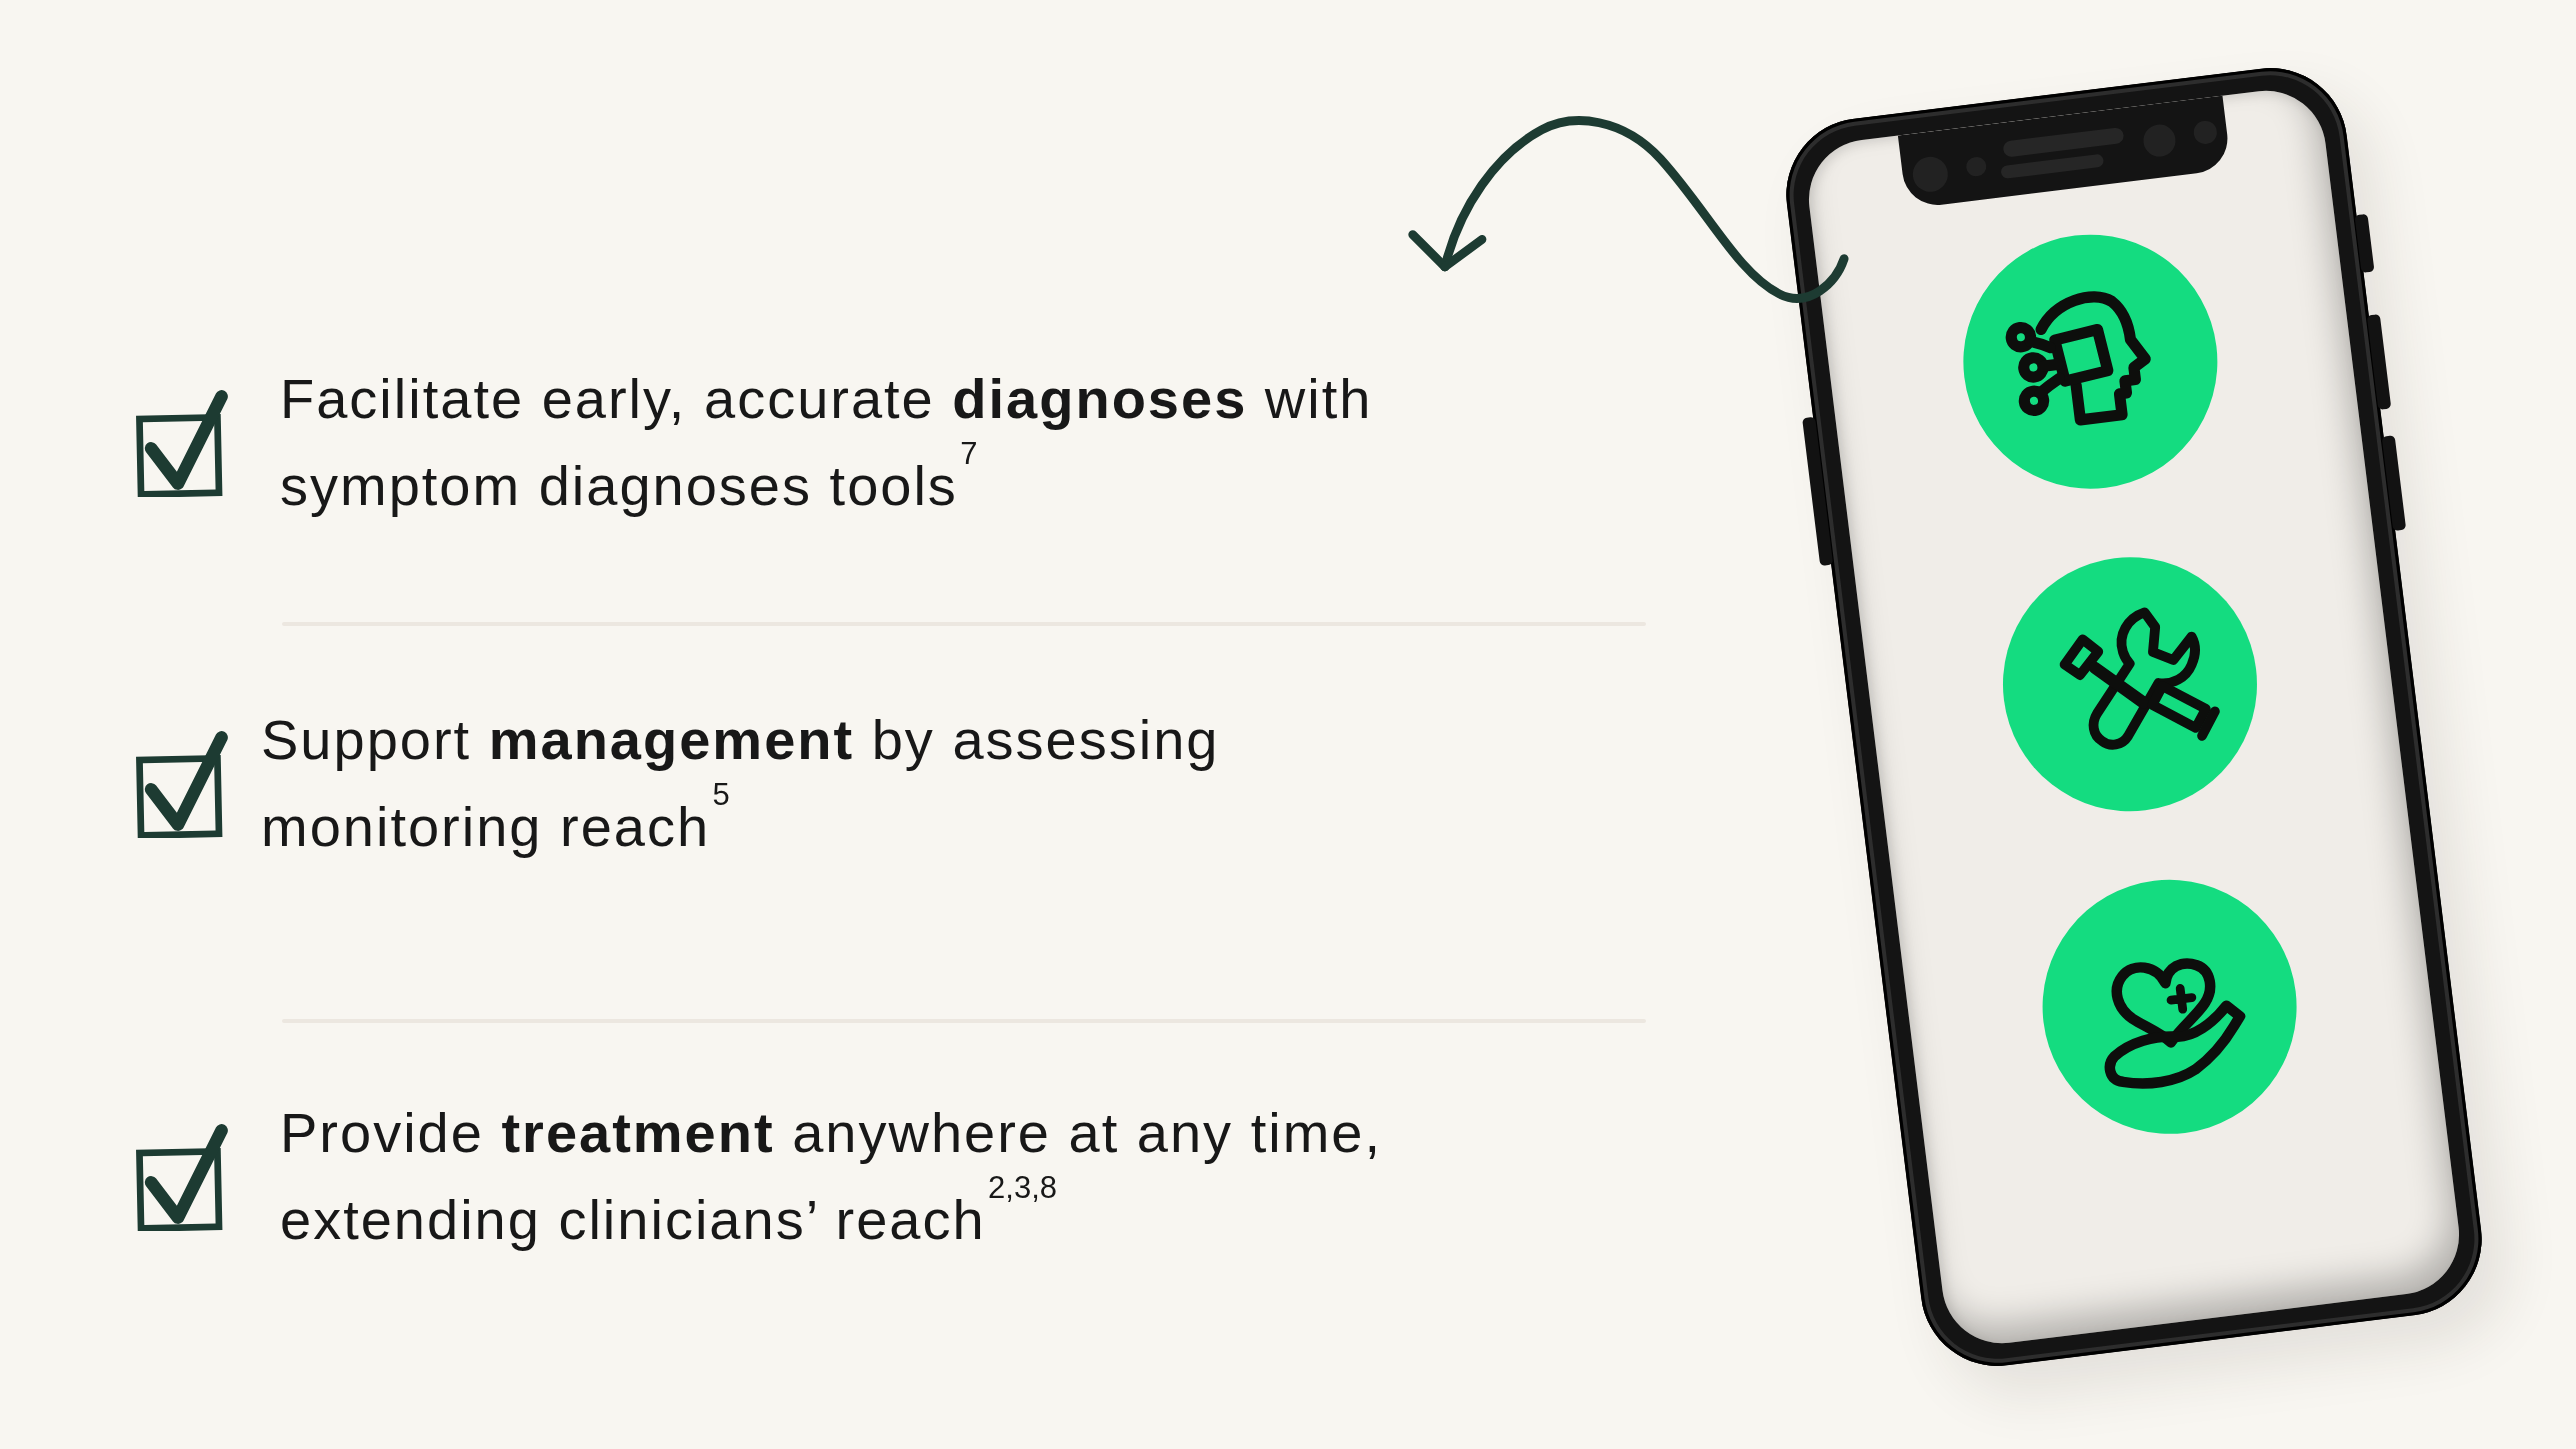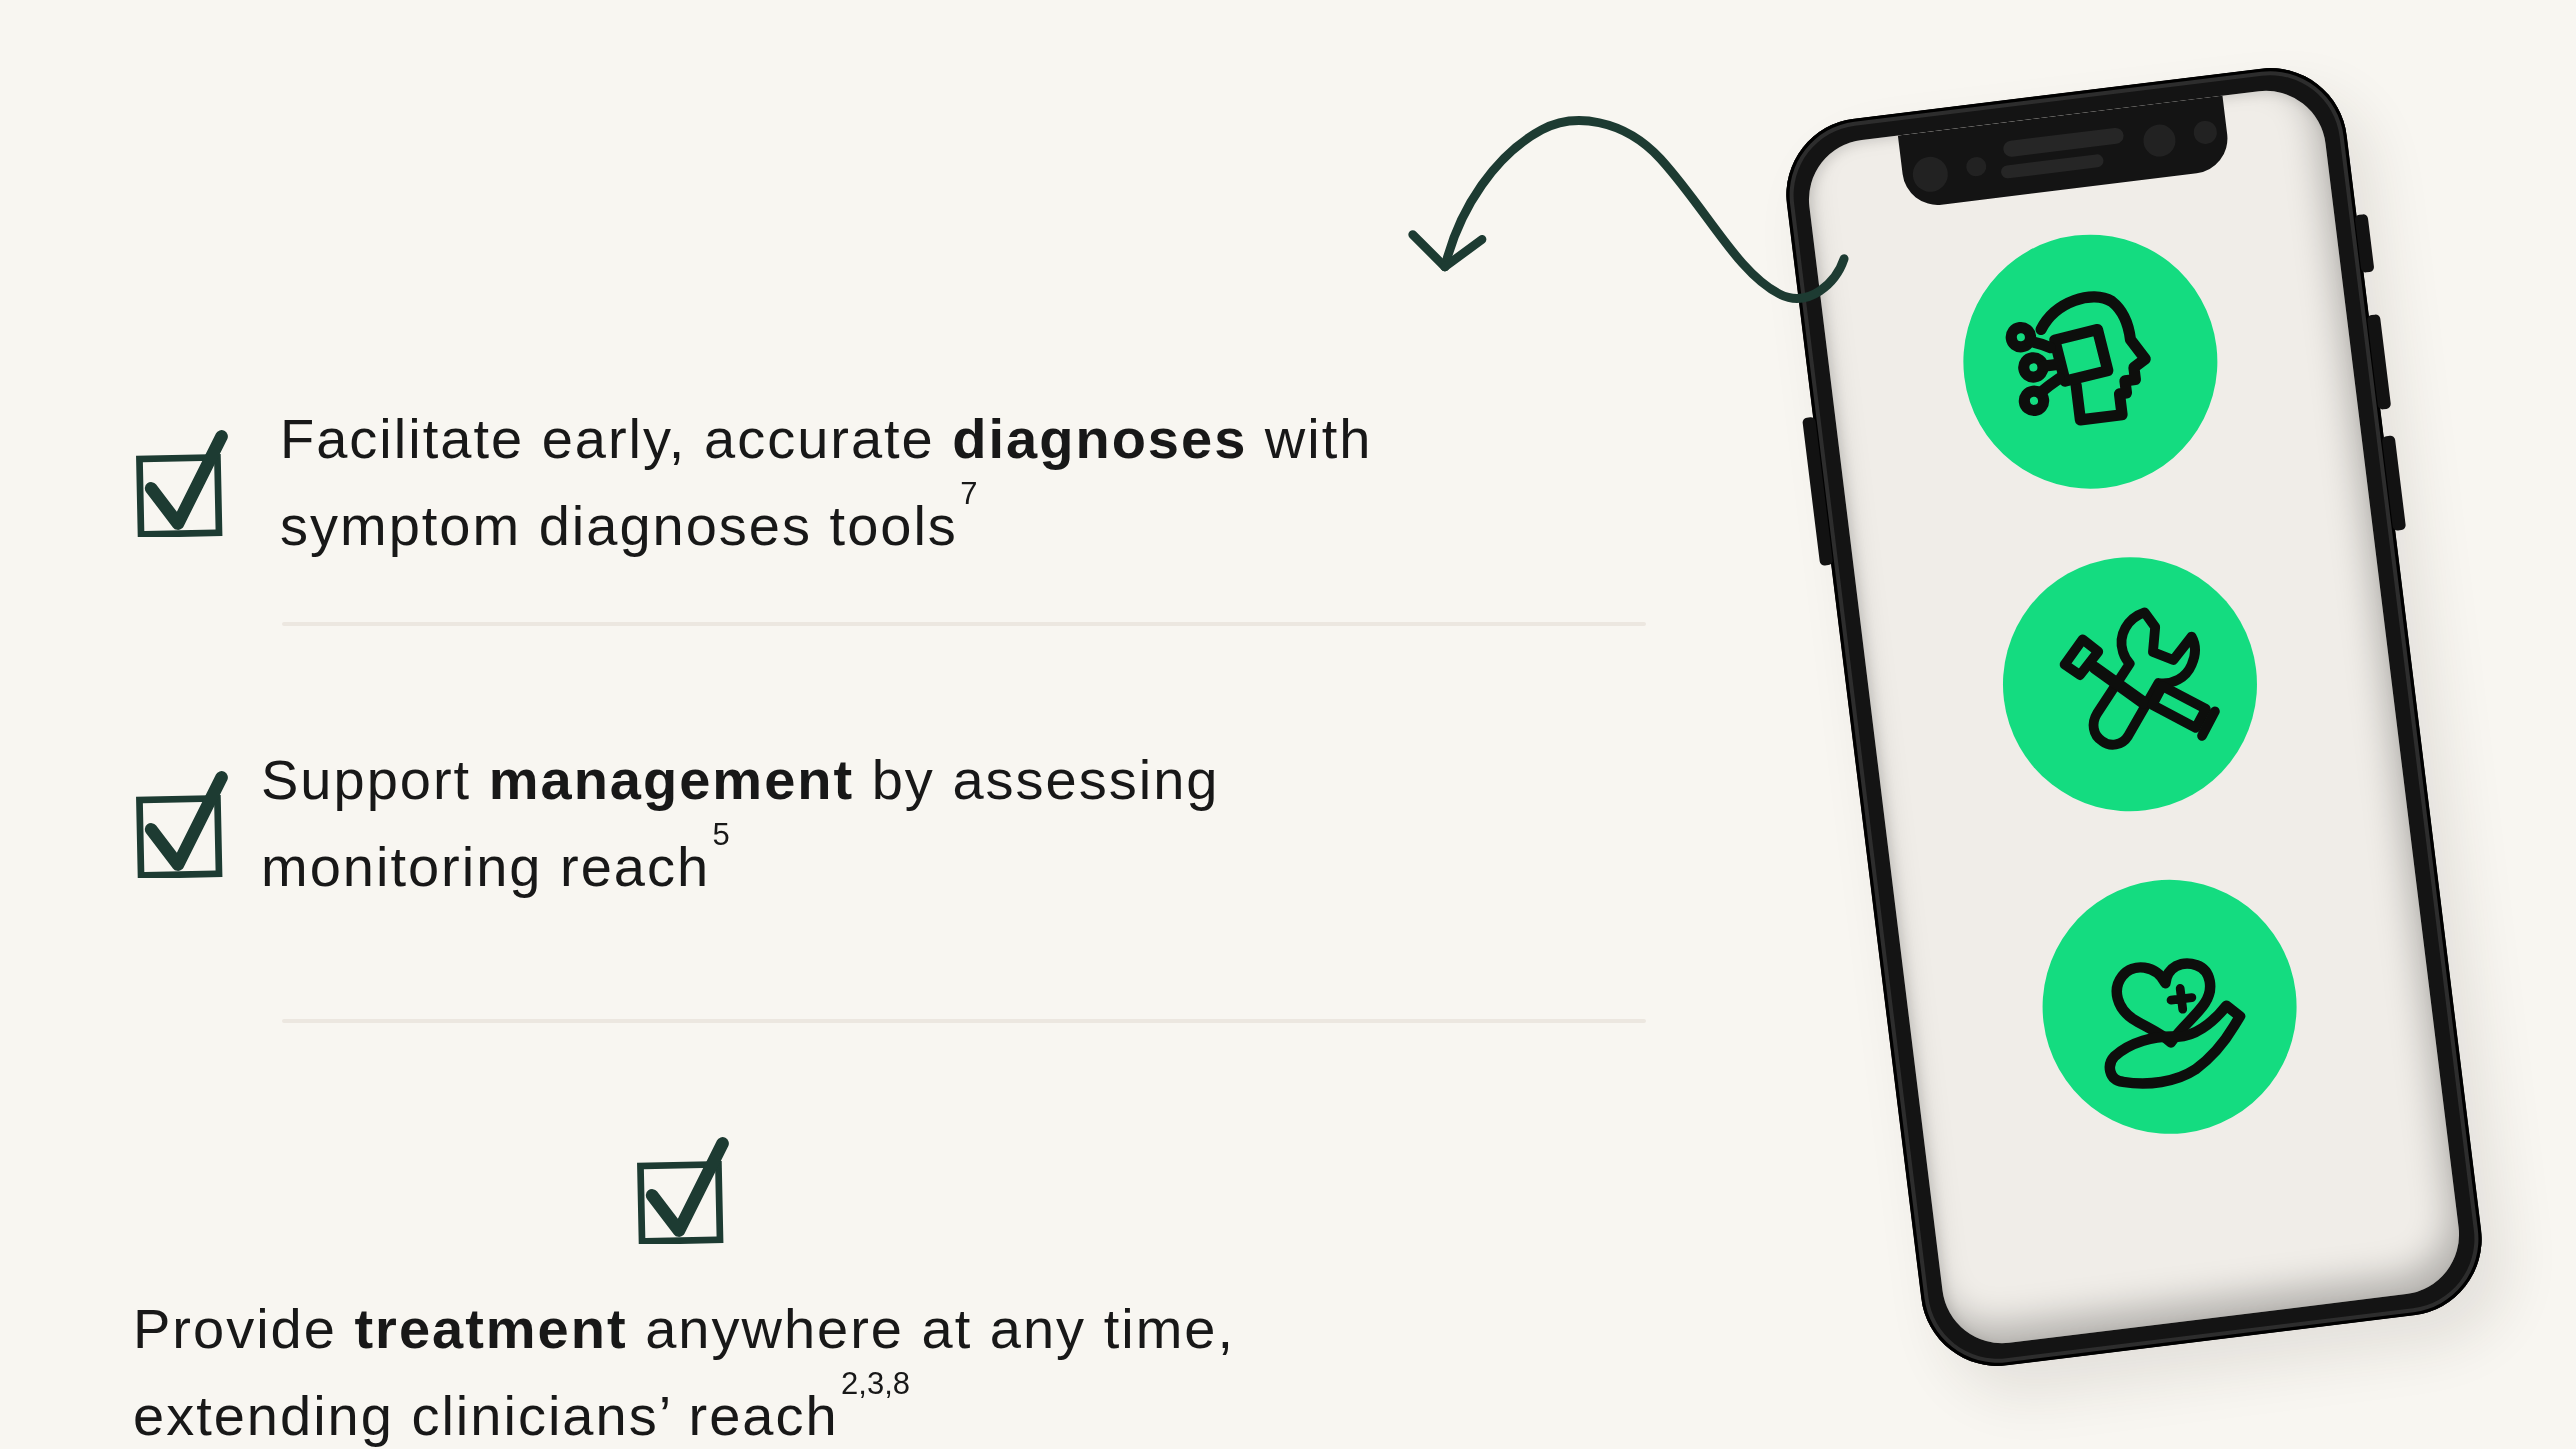--- a/index.html
+++ b/index.html
@@ -5,25 +5,25 @@
   html,body{margin:0;padding:0;}
   body{
     width:2576px;height:1449px;position:relative;overflow:hidden;
     background:#F8F6F1;
     font-family:"Liberation Sans", sans-serif;
     color:#181818;
   }
   
   .checklist-item{
     position:absolute;left:133px;
-    display:flex;align-items:center;gap:47px;margin-top:40px;
+    display:flex;align-items:center;gap:47px;
   }
   .item-1{top:361px;}
   .item-2{top:702px;gap:28px;}
-  .item-3{top:1095px;flex-direction:column;}
+  .item-3{top:1095px;}
   .checkbox{flex:0 0 auto;width:100px;height:109px;}
   .item-text{
     font-size:56px;line-height:76px;letter-spacing:2px;
   }
   .line{white-space:nowrap;}
   .line b{font-weight:700;}
   .fn{
     font-size:31px;letter-spacing:0;
     position:relative;top:-21px;margin-left:2.4px;
   }

